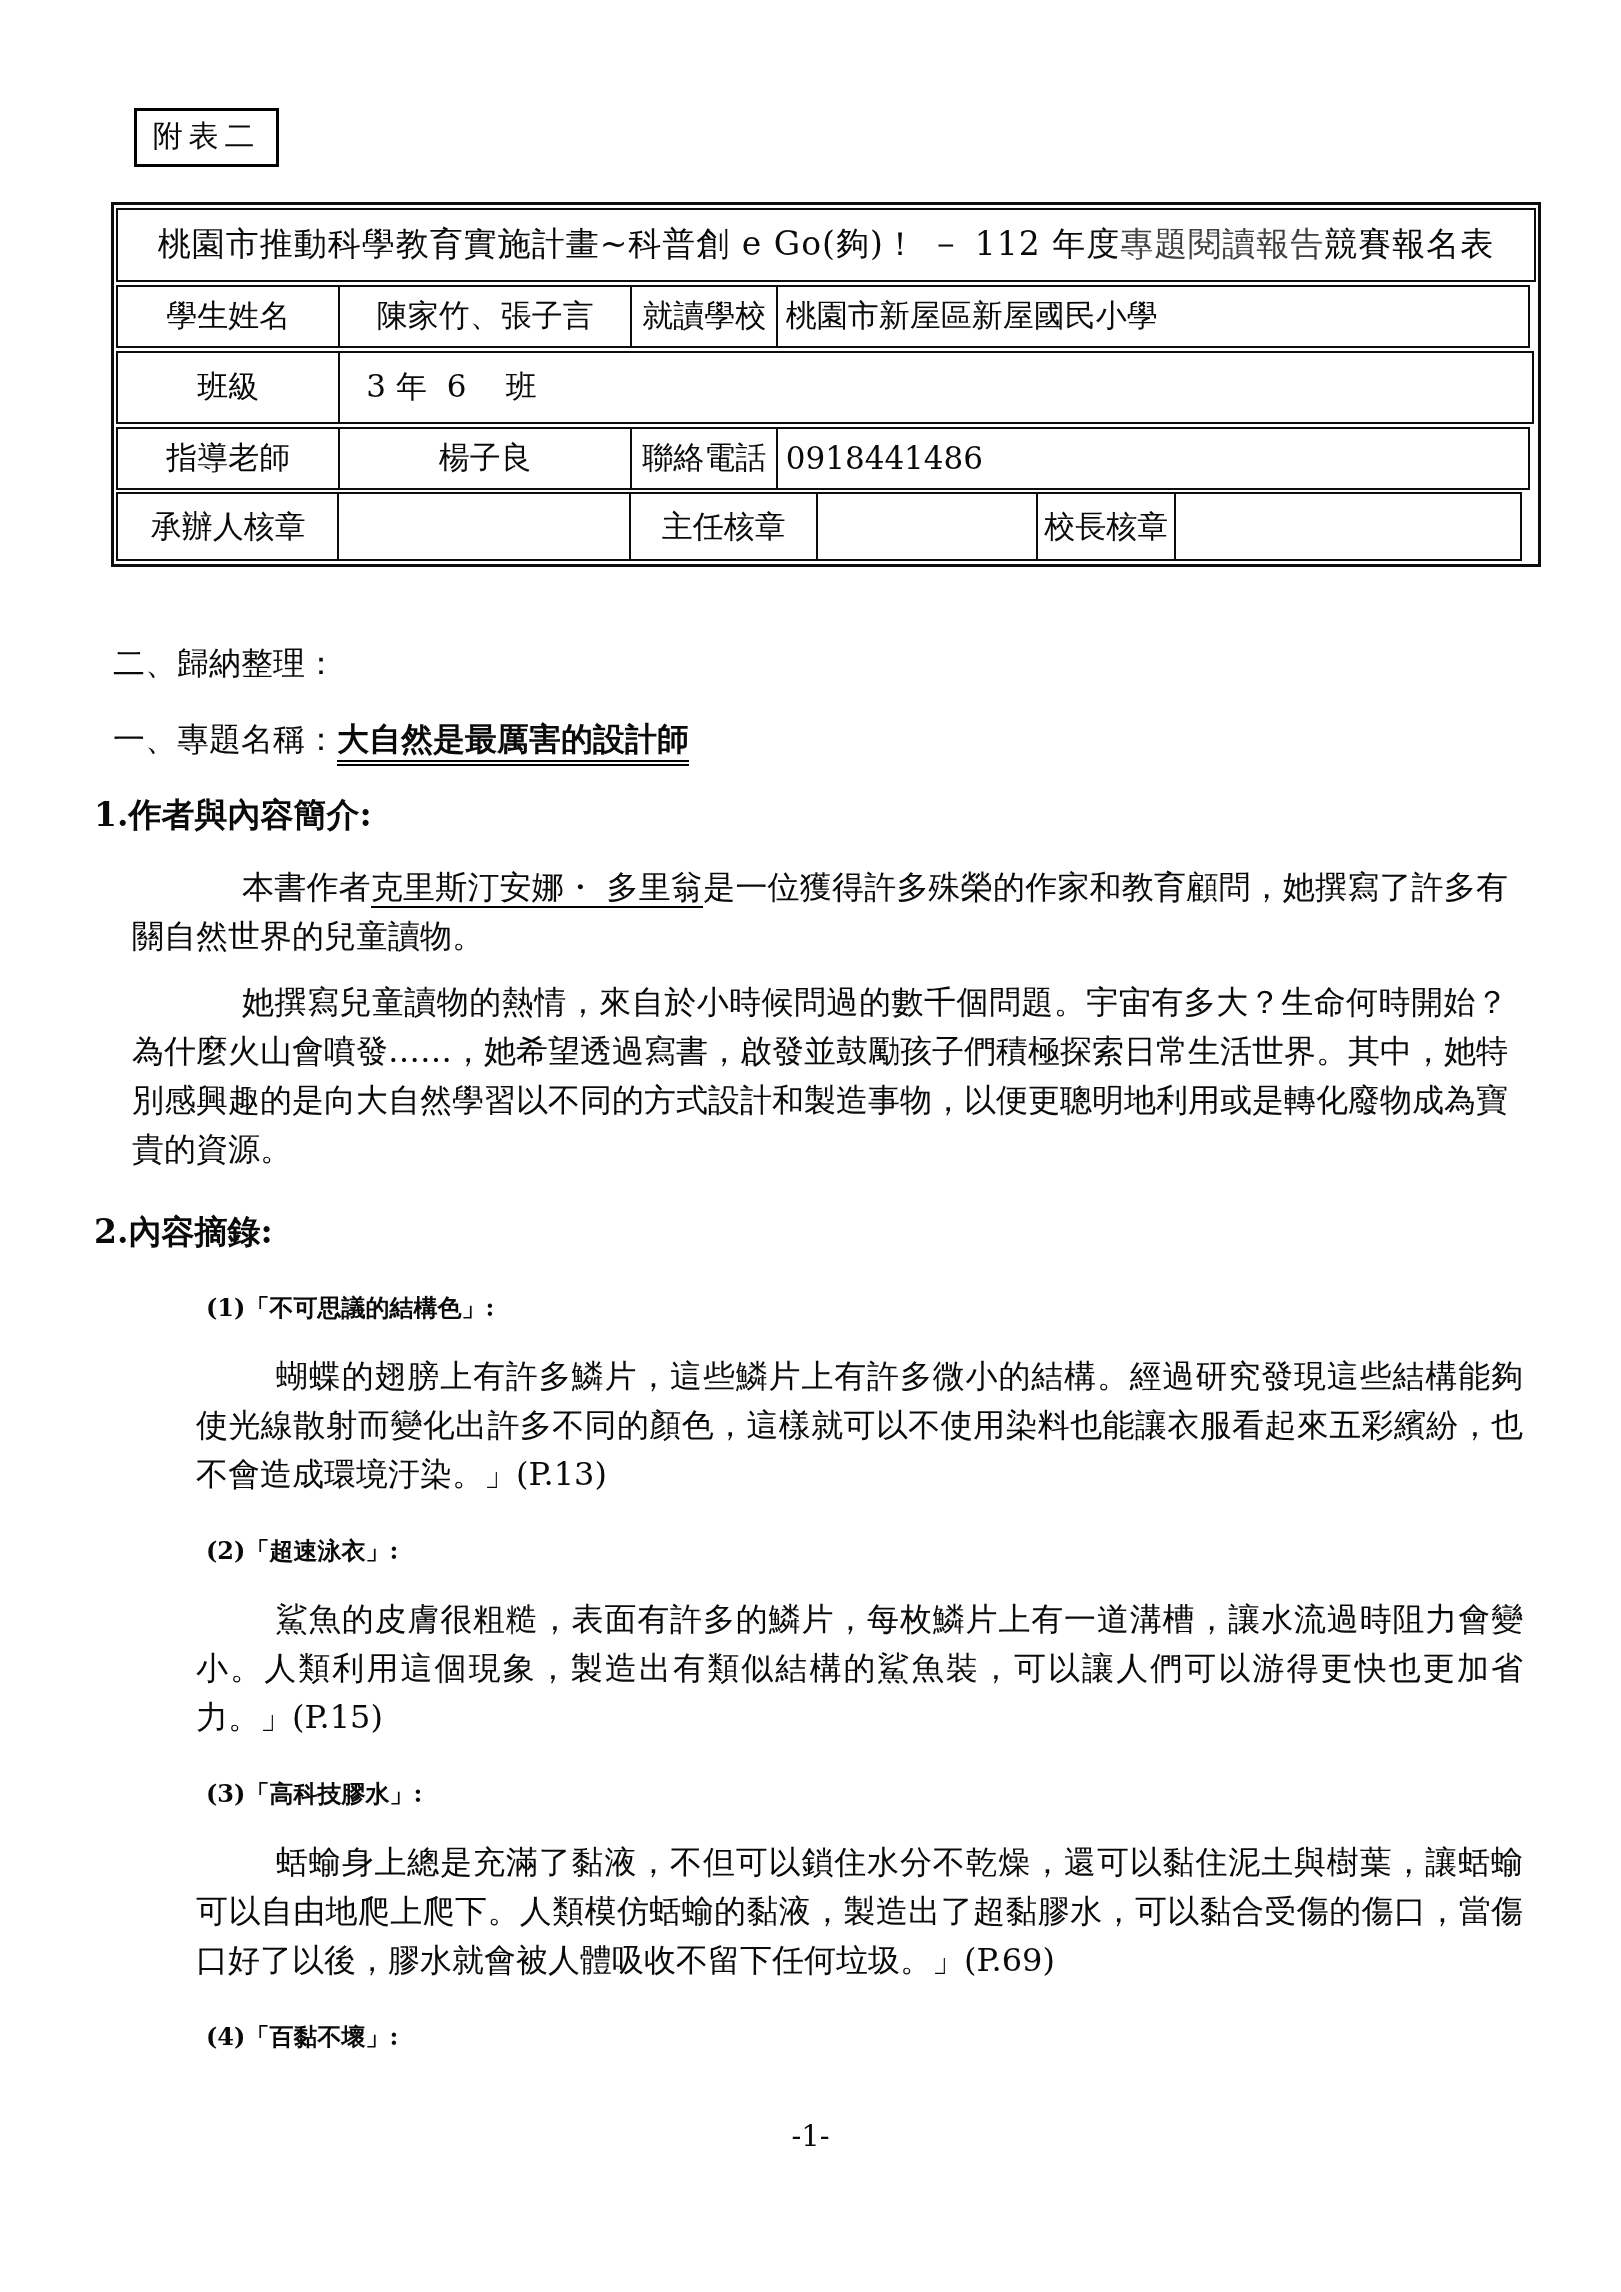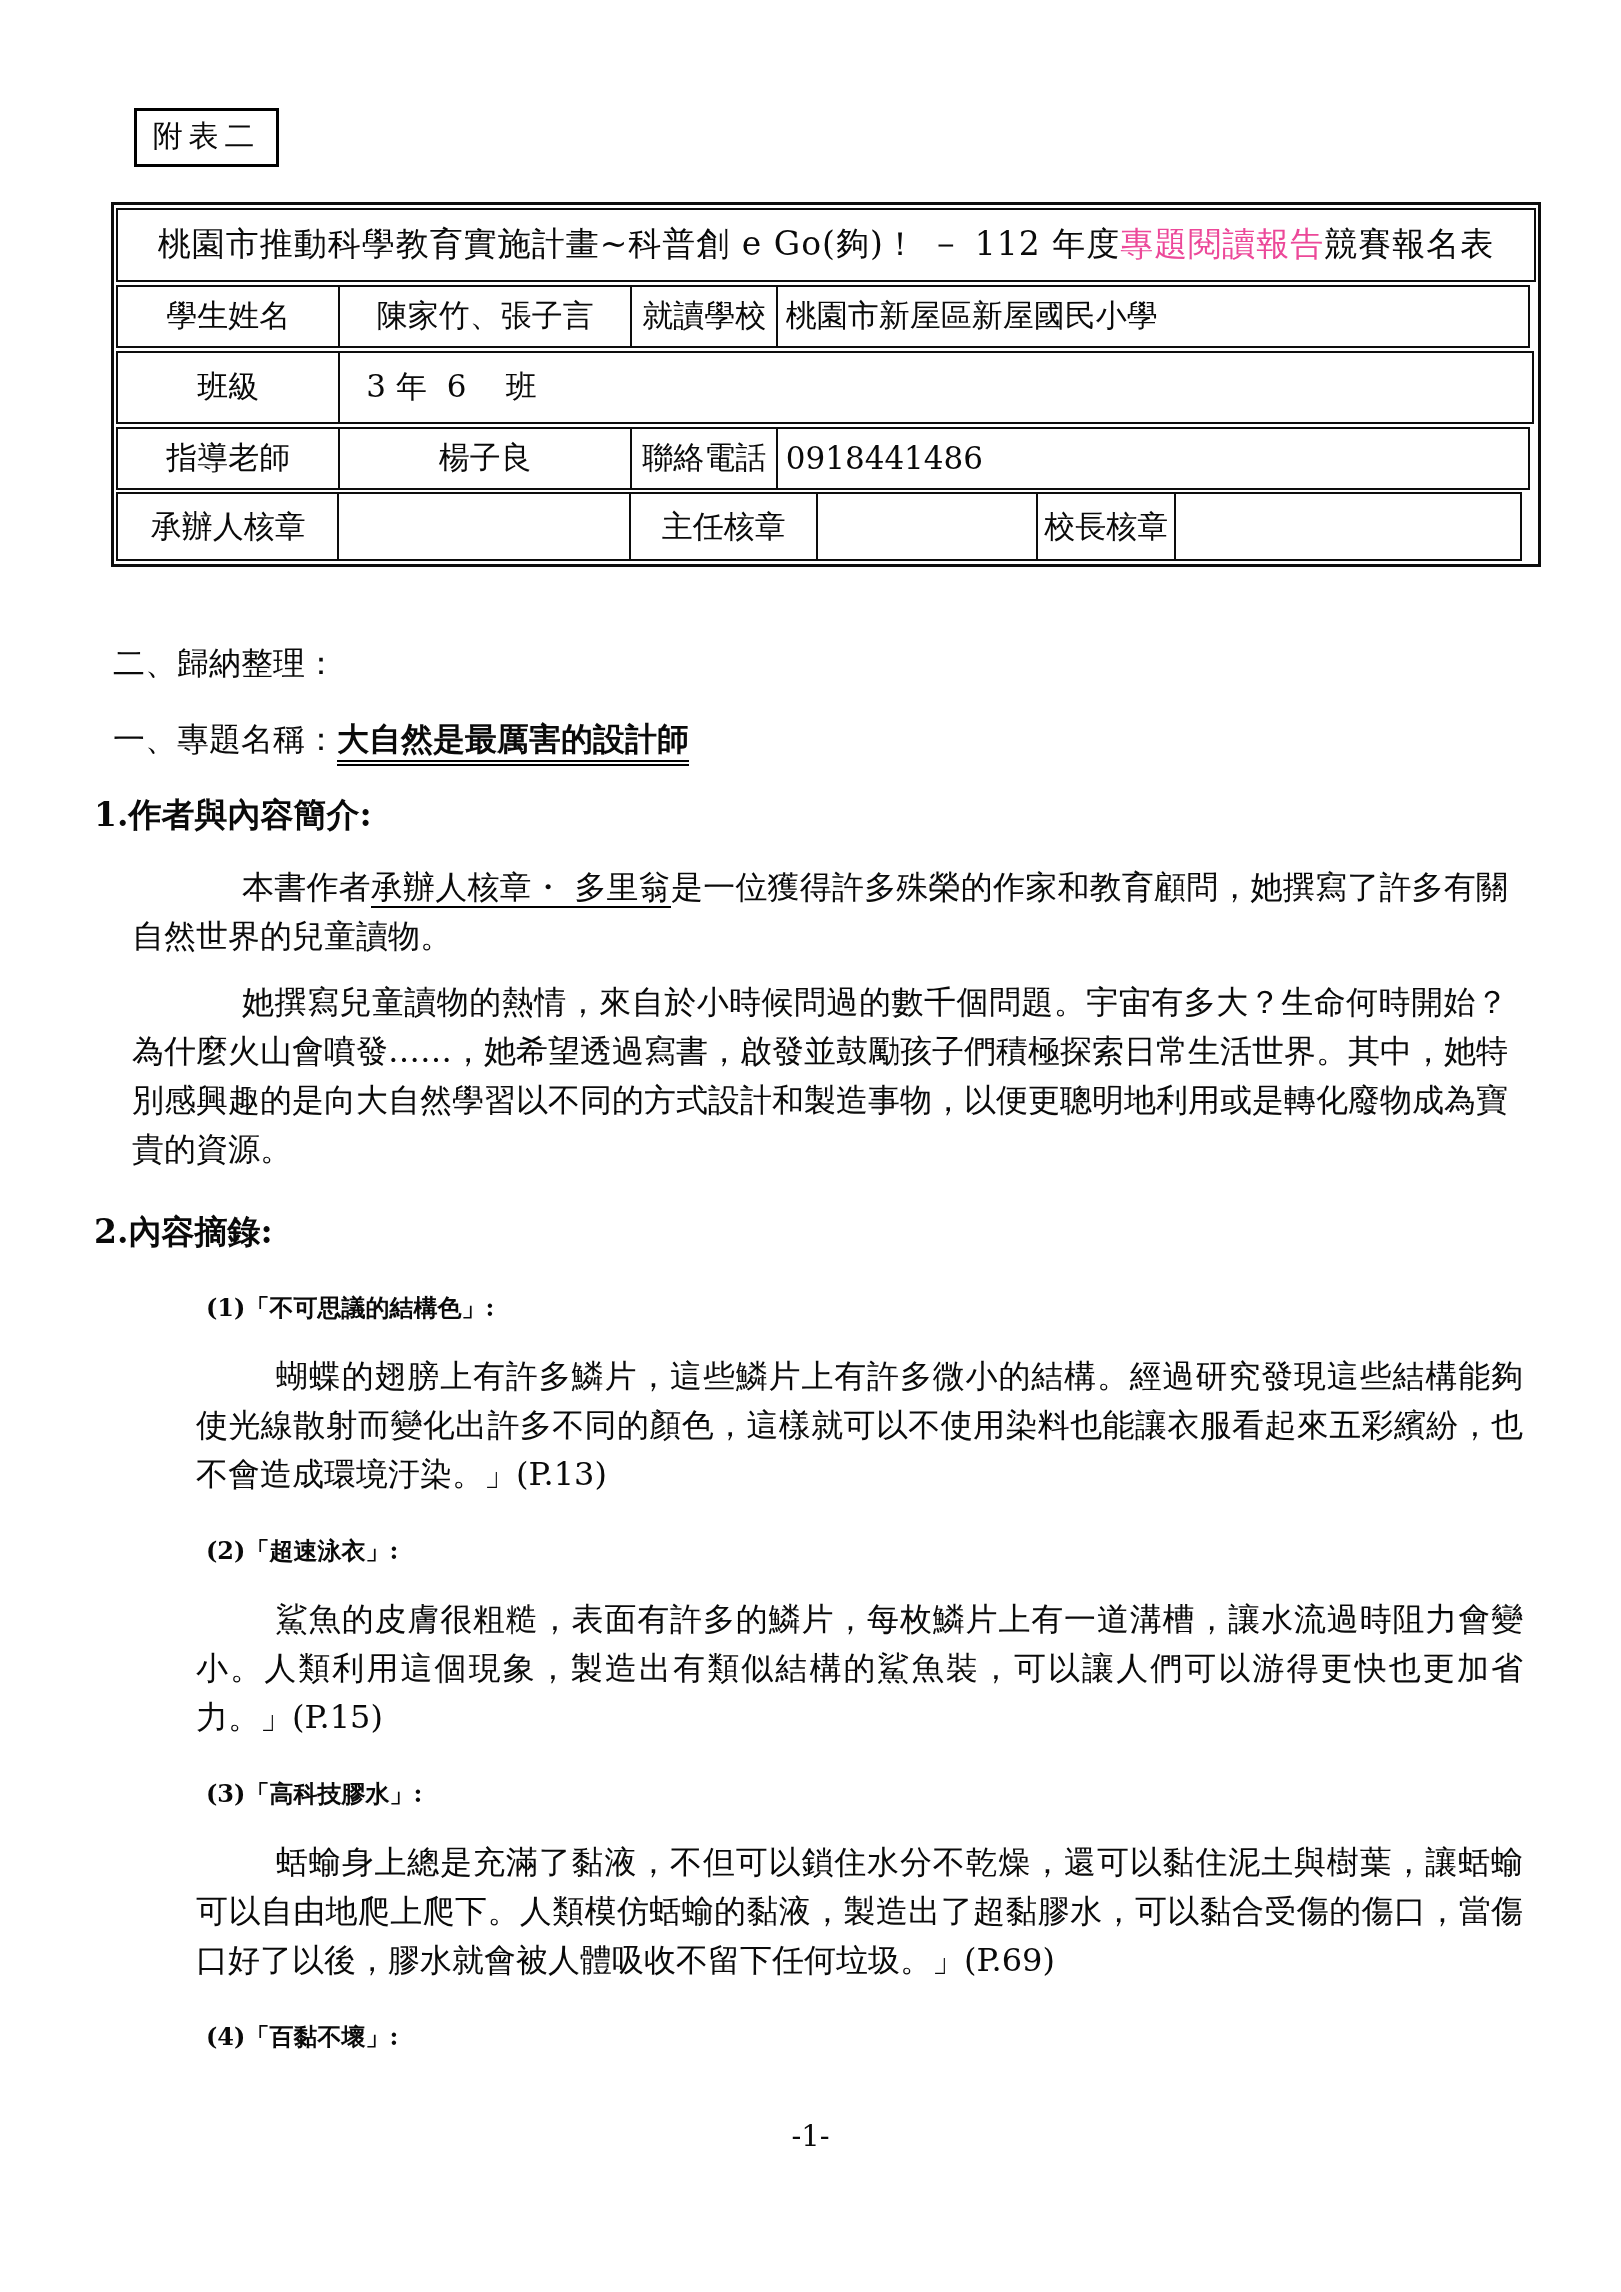--- a/index.html
+++ b/index.html
@@ -69,21 +69,21 @@
 
   <div class="appendix-box">
     <span>附表二</span>
   </div>
 
   <div class="form-box">
 
     <div class="frow">
       <div class="fcell title-cell">
         <span>桃園市推動科學教育實施計畫~科普創 e Go(夠)！ － 112 年度</span>
-          <span style="color: #ec4899;">專題閱讀報告</span>
+          <span style="color: #404040;">專題閱讀報告</span>
           <span>競賽報名表</span>
       </div>
     </div>
 
     <div class="frow">
       <div class="fcell c1 h62">學生姓名</div>
       <div class="fcell c2 h62">陳家竹、張子言</div>
       <div class="fcell c3 h62">就讀學校</div>
       <div class="fcell c4 h62 cell-left">桃園市新屋區新屋國民小學</div>
     </div>
@@ -117,21 +117,21 @@
       <span>二、歸納整理：</span>
     </div>
 
     <div class="topline">
       <span>一、專題名稱：</span><span class="bold dbl-underline">大自然是最厲害的設計師</span>
     </div>
 
     <div class="numbered-head">1.作者與內容簡介:</div>
 
     <div class="para">
-      <span>本書作者</span><span class="name-underline">承辦人核章・ 多里翁</span><span>是一位獲得許多殊榮的作家和教育顧問，她撰寫了許多有關自然世界的兒童讀物。</span>
+      <span>本書作者</span><span class="name-underline">克里斯汀安娜・ 多里翁</span><span>是一位獲得許多殊榮的作家和教育顧問，她撰寫了許多有關自然世界的兒童讀物。</span>
     </div>
 
     <div class="para">她撰寫兒童讀物的熱情，來自於小時候問過的數千個問題。宇宙有多大？生命何時開始？為什麼火山會噴發……，她希望透過寫書，啟發並鼓勵孩子們積極探索日常生活世界。其中，她特別感興趣的是向大自然學習以不同的方式設計和製造事物，以便更聰明地利用或是轉化廢物成為寶貴的資源。</div>
 
     <div class="numbered-head gap-top">2.內容摘錄:</div>
 
     <div class="item-head">(1)「不可思議的結構色」:</div>
     <div class="item-body">蝴蝶的翅膀上有許多鱗片，這些鱗片上有許多微小的結構。經過研究發現這些結構能夠使光線散射而變化出許多不同的顏色，這樣就可以不使用染料也能讓衣服看起來五彩繽紛，也不會造成環境汙染。」(P.13)</div>
 
     <div class="item-head">(2)「超速泳衣」:</div>

